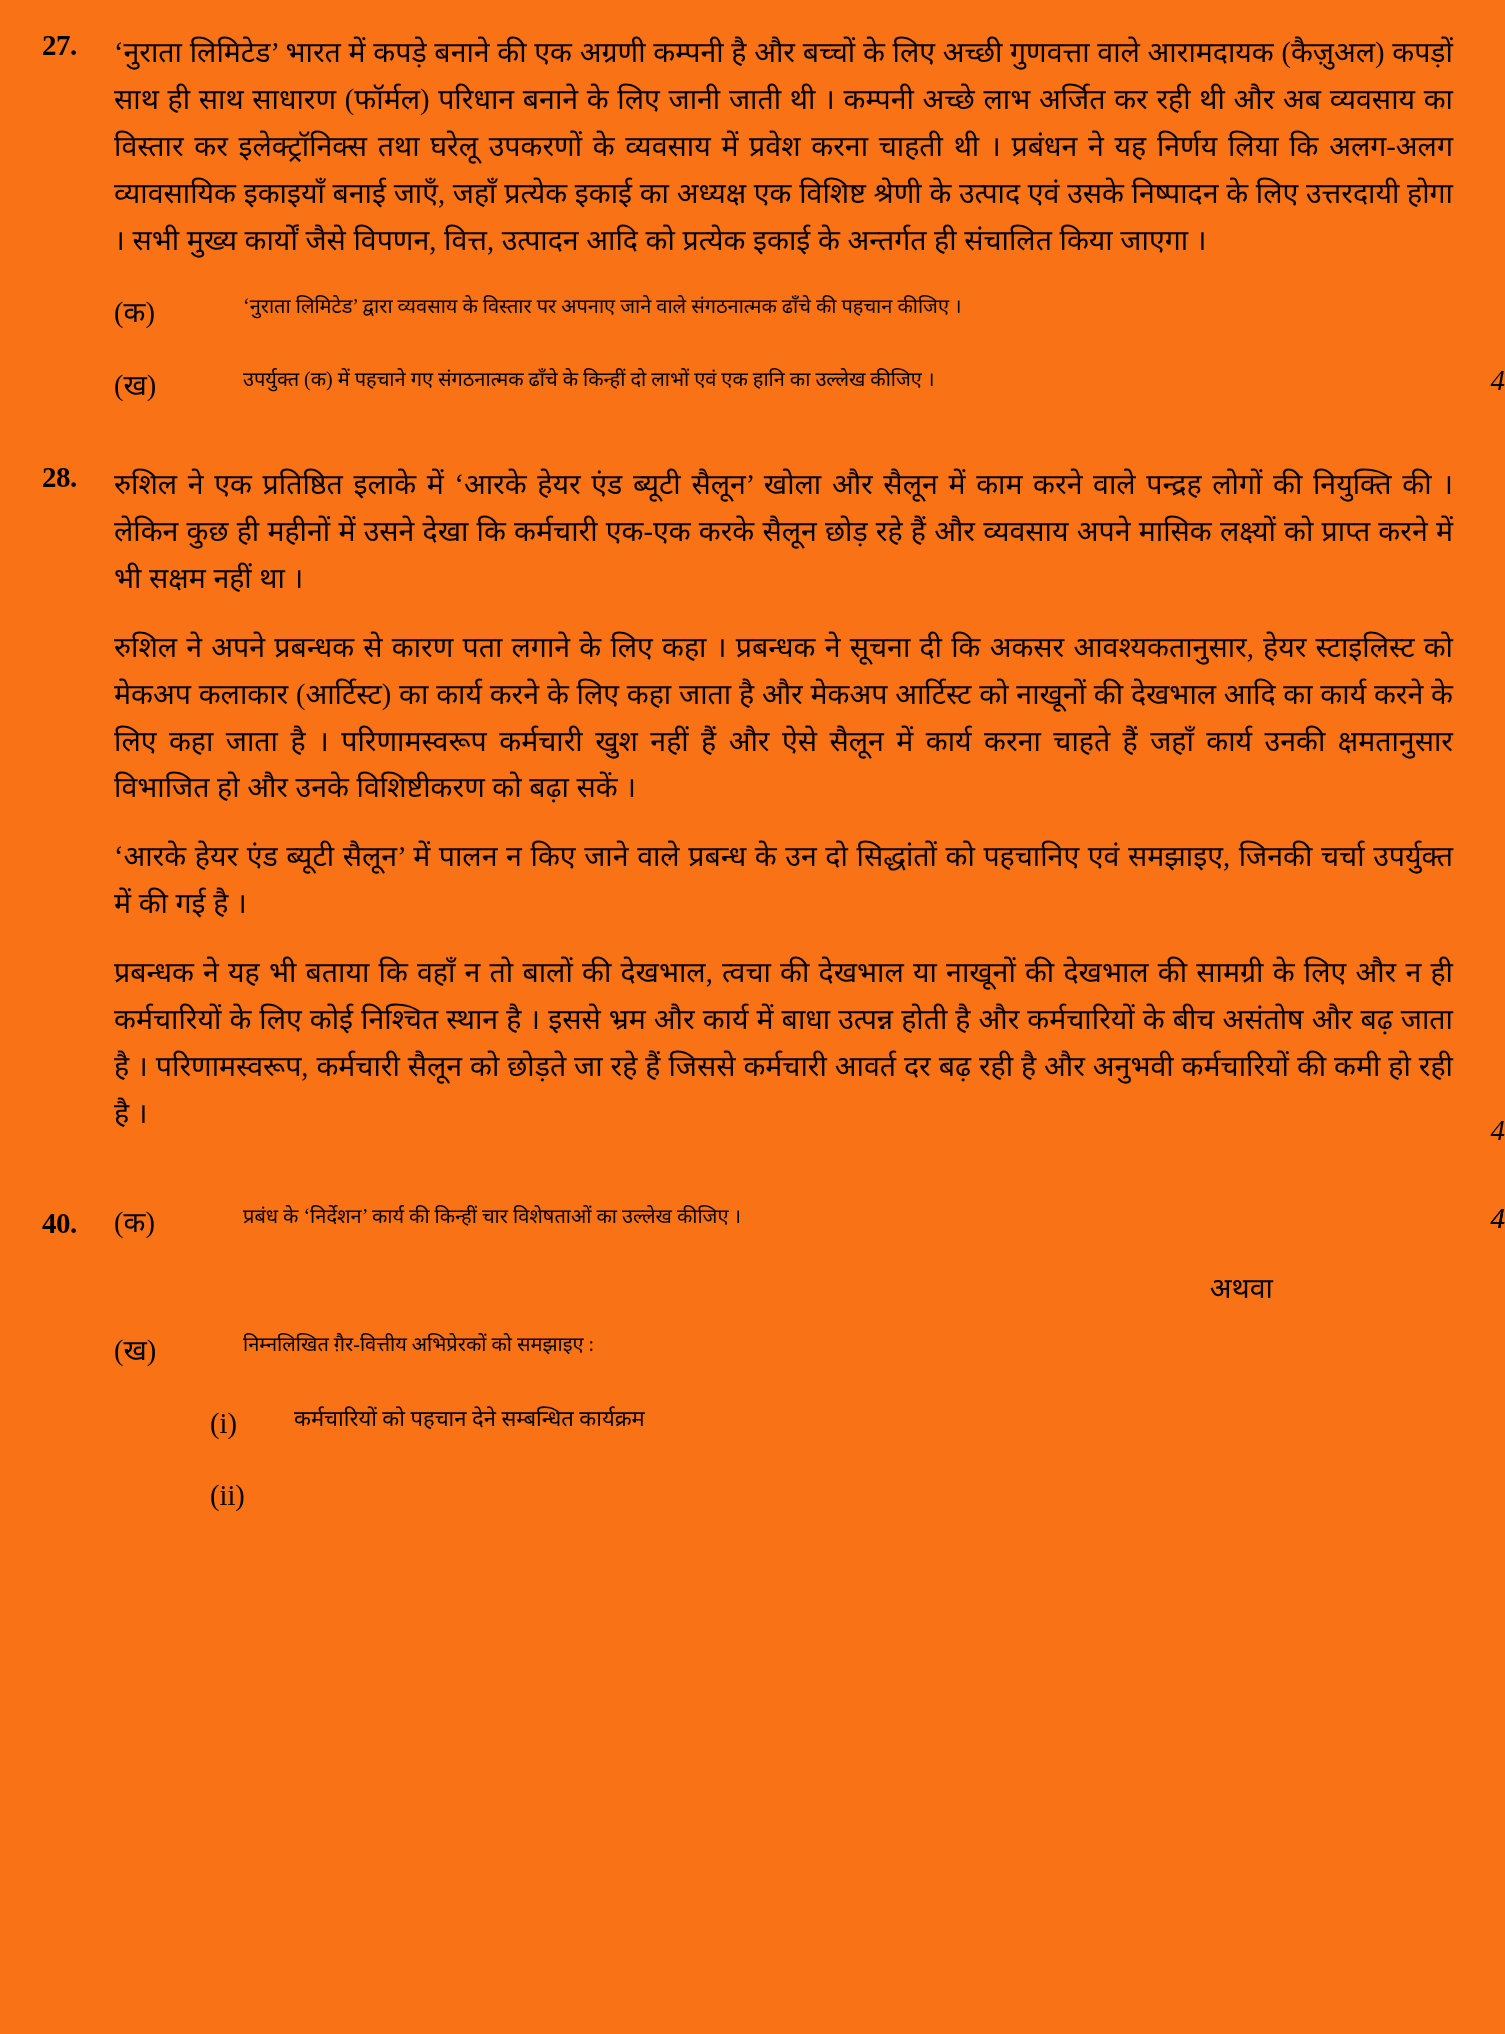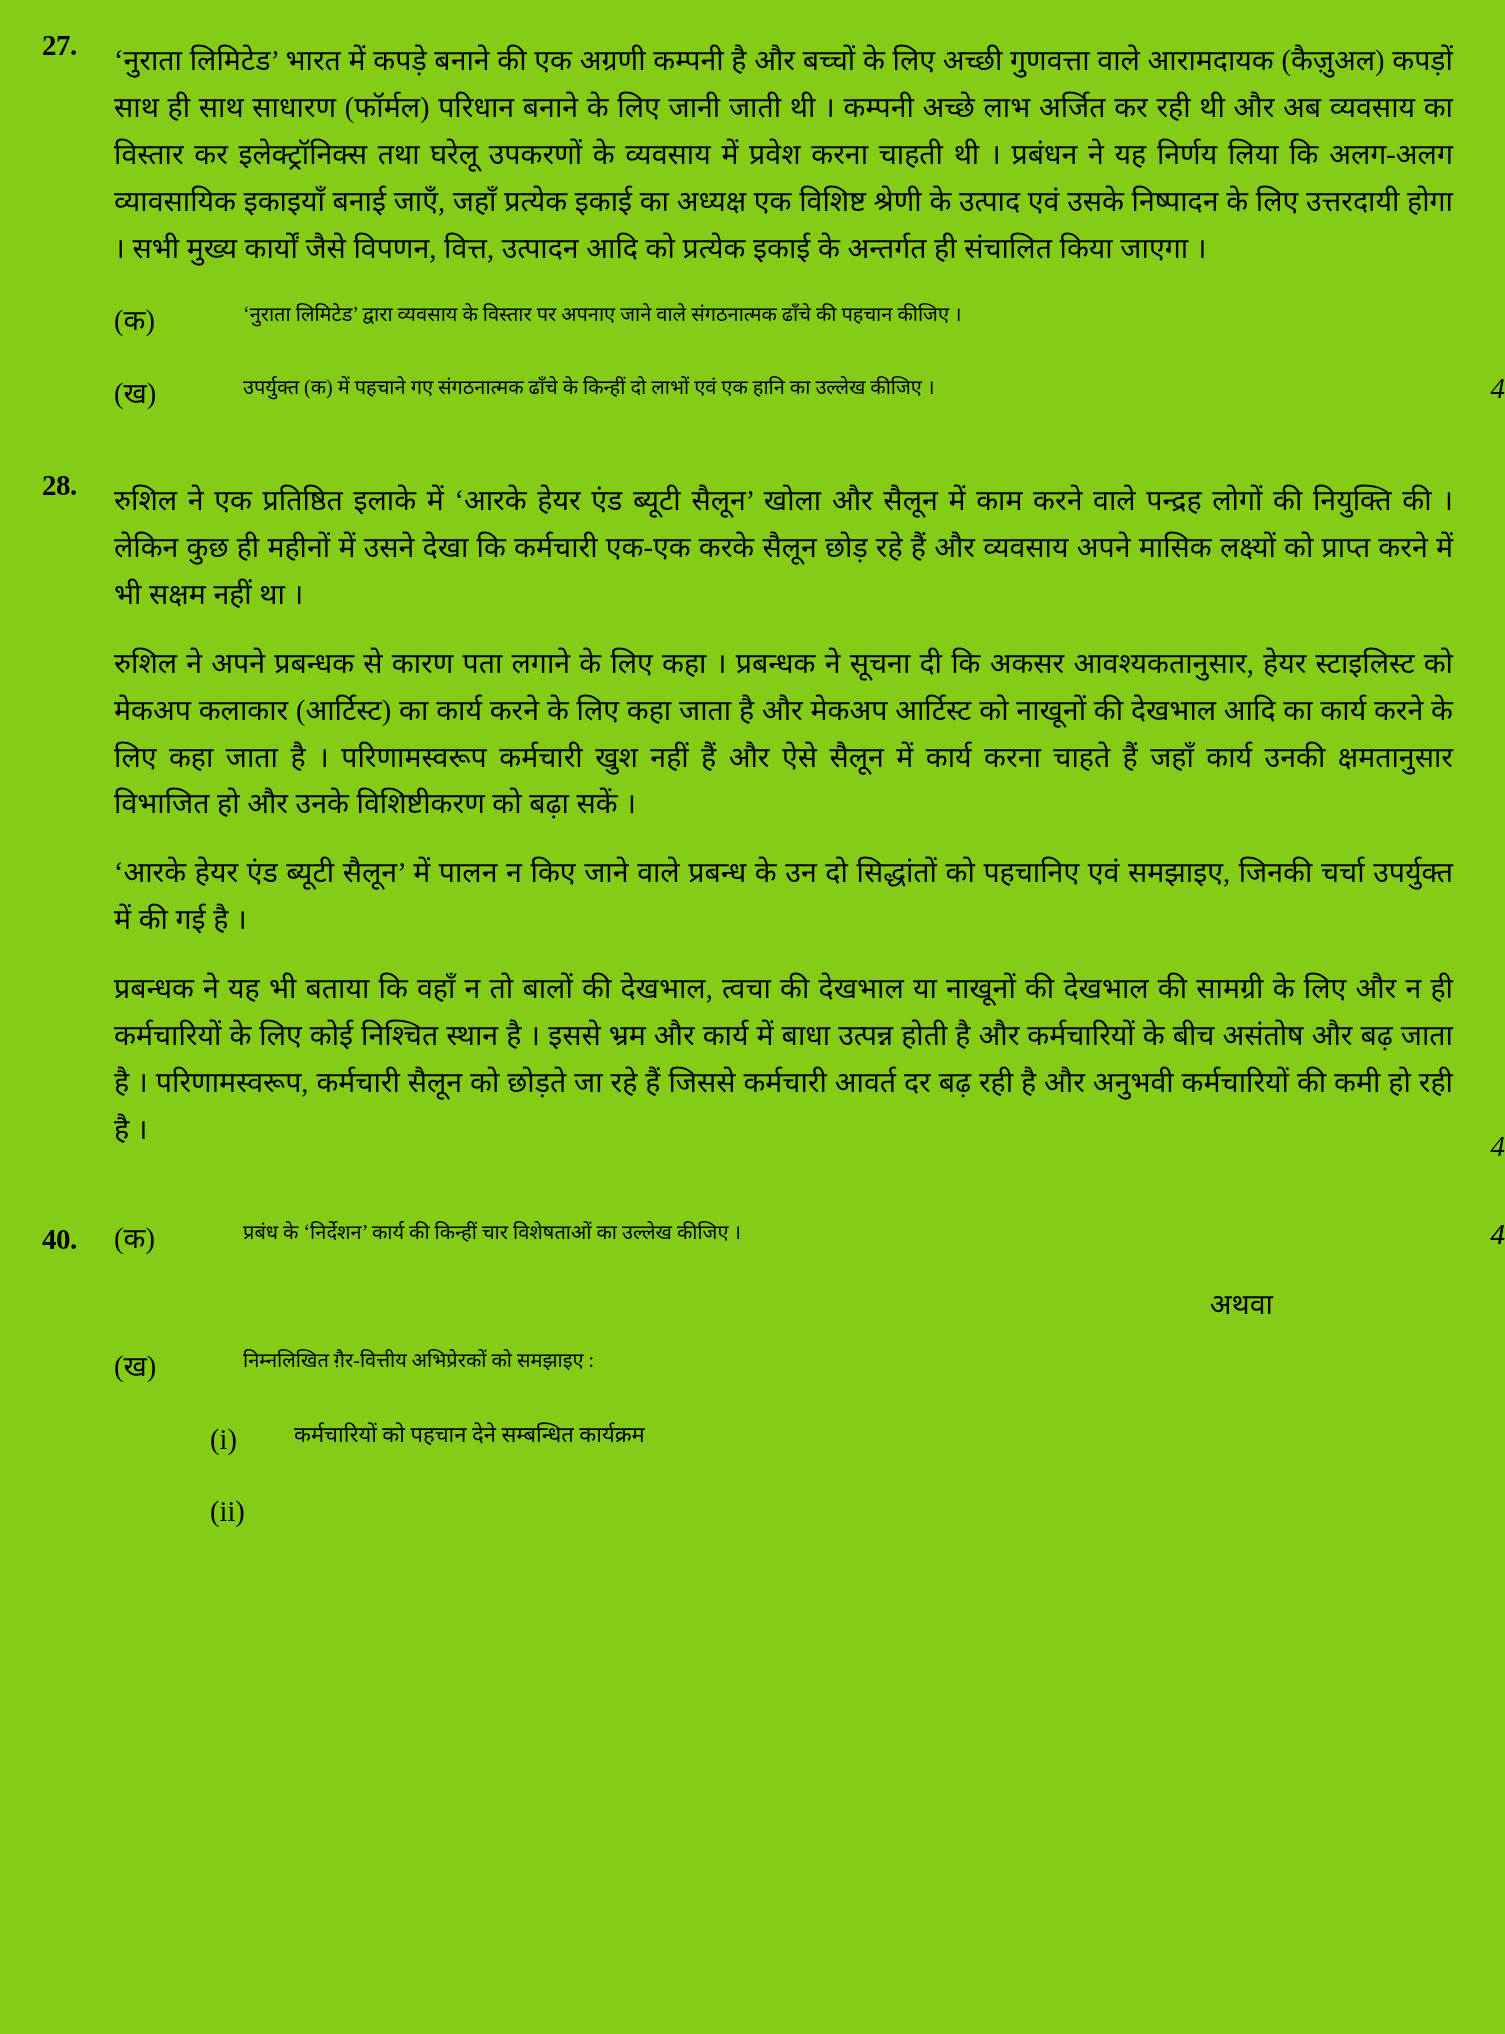--- a/index.html
+++ b/index.html
@@ -8,21 +8,21 @@
     background: #ffffff;
   }
   body {
     font-family: "Liberation Serif", "DejaVu Serif", serif;
     color: #000000;
   }
   .page {
     position: relative;
     width: 1505px;
     height: 2034px;
-    background: #84cc16;
+    background: #f97316;
     box-sizing: border-box;
     padding: 22px 52px 0 36px;
     overflow: hidden;
   }
 
   
   .question {
     position: relative;
     display: flex;
     align-items: flex-start;
@@ -43,21 +43,21 @@
     flex: 1 1 auto;
     min-width: 0;
   }
 
   
   .para {
     font-size: 28.5px;
     line-height: 1.645;
     text-align: justify;
     text-justify: inter-word;
-    margin: 16px 0 22px 0;
+    margin: 8px 0 22px 0;
     word-spacing: 0.5px;
   }
   .para:last-child { margin-bottom: 0; }
 
   
   .subitem {
     display: flex;
     align-items: flex-start;
     margin-top: 26px;
   }

